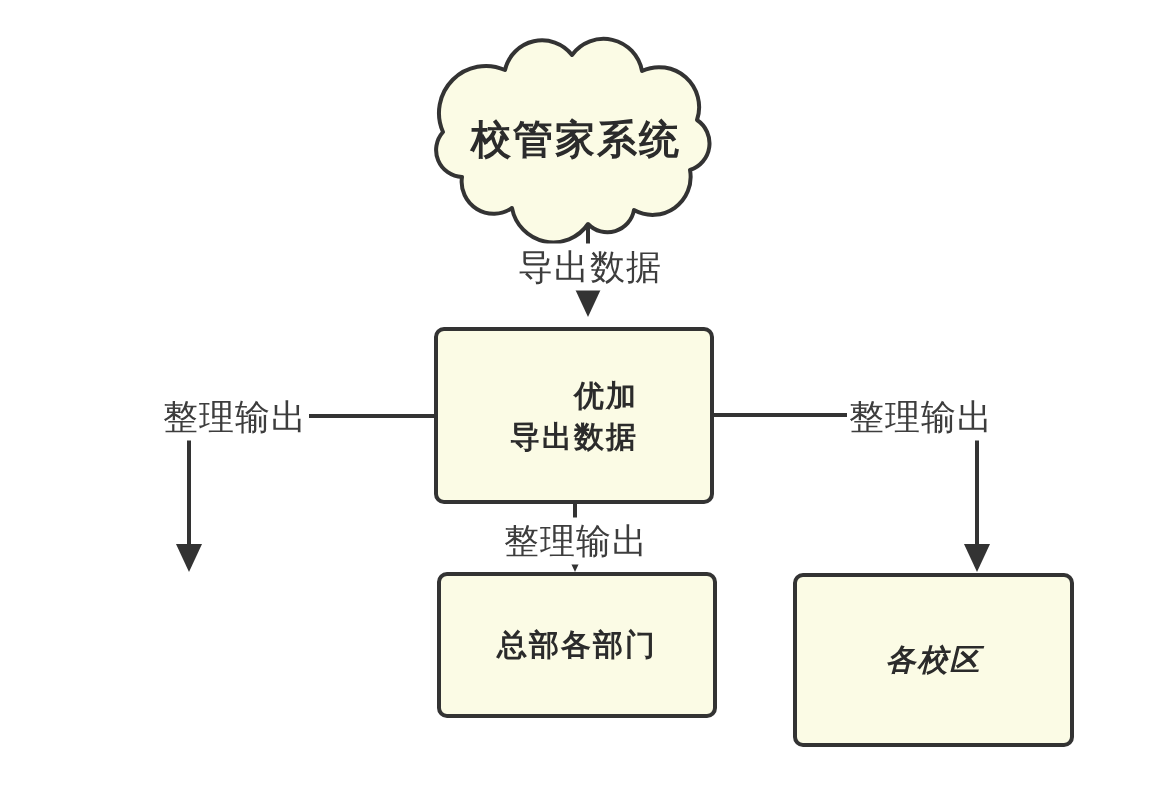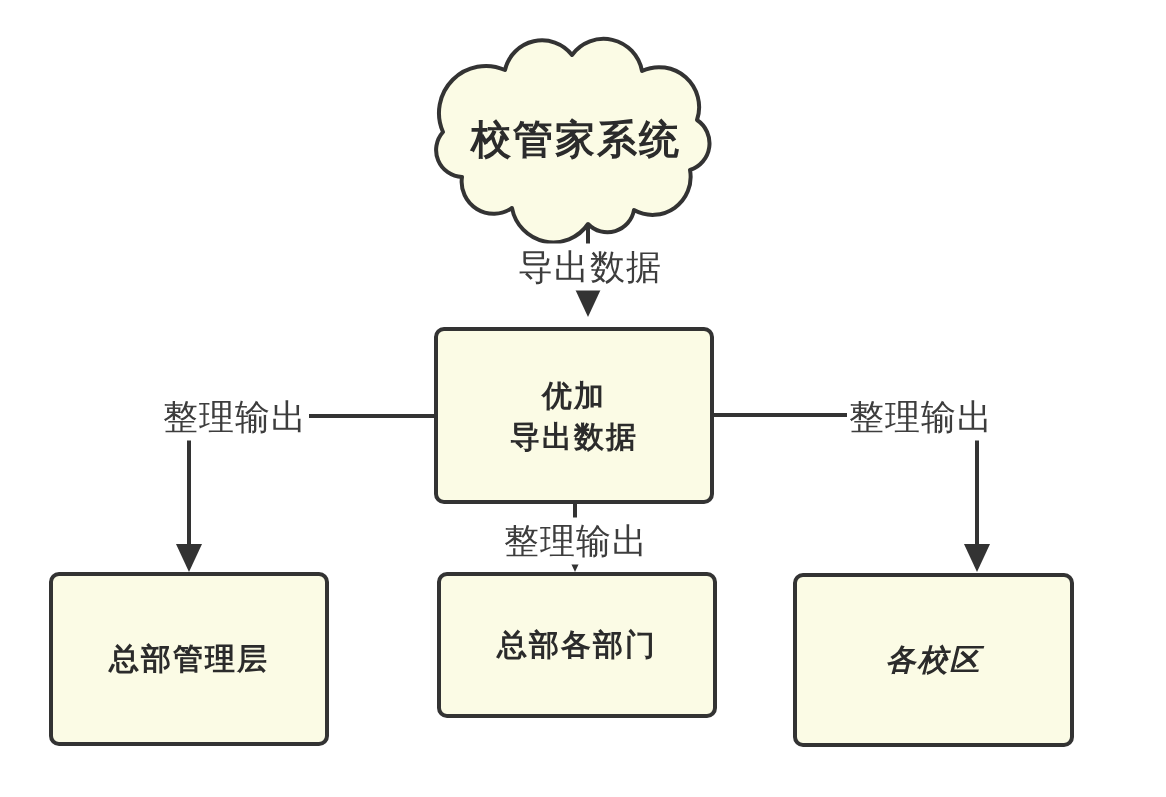--- a/index.html
+++ b/index.html
@@ -18,21 +18,21 @@
   }
   .node {
     position: absolute;
     box-sizing: border-box;
     background: var(--node_fill, #fbfbe5);
     border: 4px solid var(--stroke, #333333);
     border-radius: 10px;
     display: flex;
     align-items: center;
     justify-content: center;
-    text-align: center;
+    text-align: right;
     font-weight: bold;
     font-size: 30px;
     letter-spacing: 2px;
     color: var(--node_text, #2b2b2b);
   }
   .node .multiline { line-height: 41px; }
   .node .multiline span { display: block; }
   .cloud-label {
     position: absolute;
     transform: translate(-50%, -50%);
@@ -87,23 +87,20 @@
 
   <div class="cloud-label" style="left: 576px; top: 139px;">校管家系统</div>
 
   <div class="node" style="left: 434px; top: 327px; width: 280px; height: 177px;">
     <div class="multiline">
       <span>优加</span>
       <span>导出数据</span>
     </div>
   </div>
 
-  <div class="node" style="left: 49px; top: 572px; width: 280px; height: 174px;">
-    <span>总部管理层</span>
-  </div>
 
   <div class="node" style="left: 437px; top: 572px; width: 280px; height: 146px;">
     <span>总部各部门</span>
   </div>
 
   <div class="node" style="left: 793px; top: 573px; width: 281px; height: 174px; font-style: italic;">
     <span>各校区</span>
   </div>
 
   <div class="edge-label" style="left: 590px; top: 267px;">导出数据</div>

